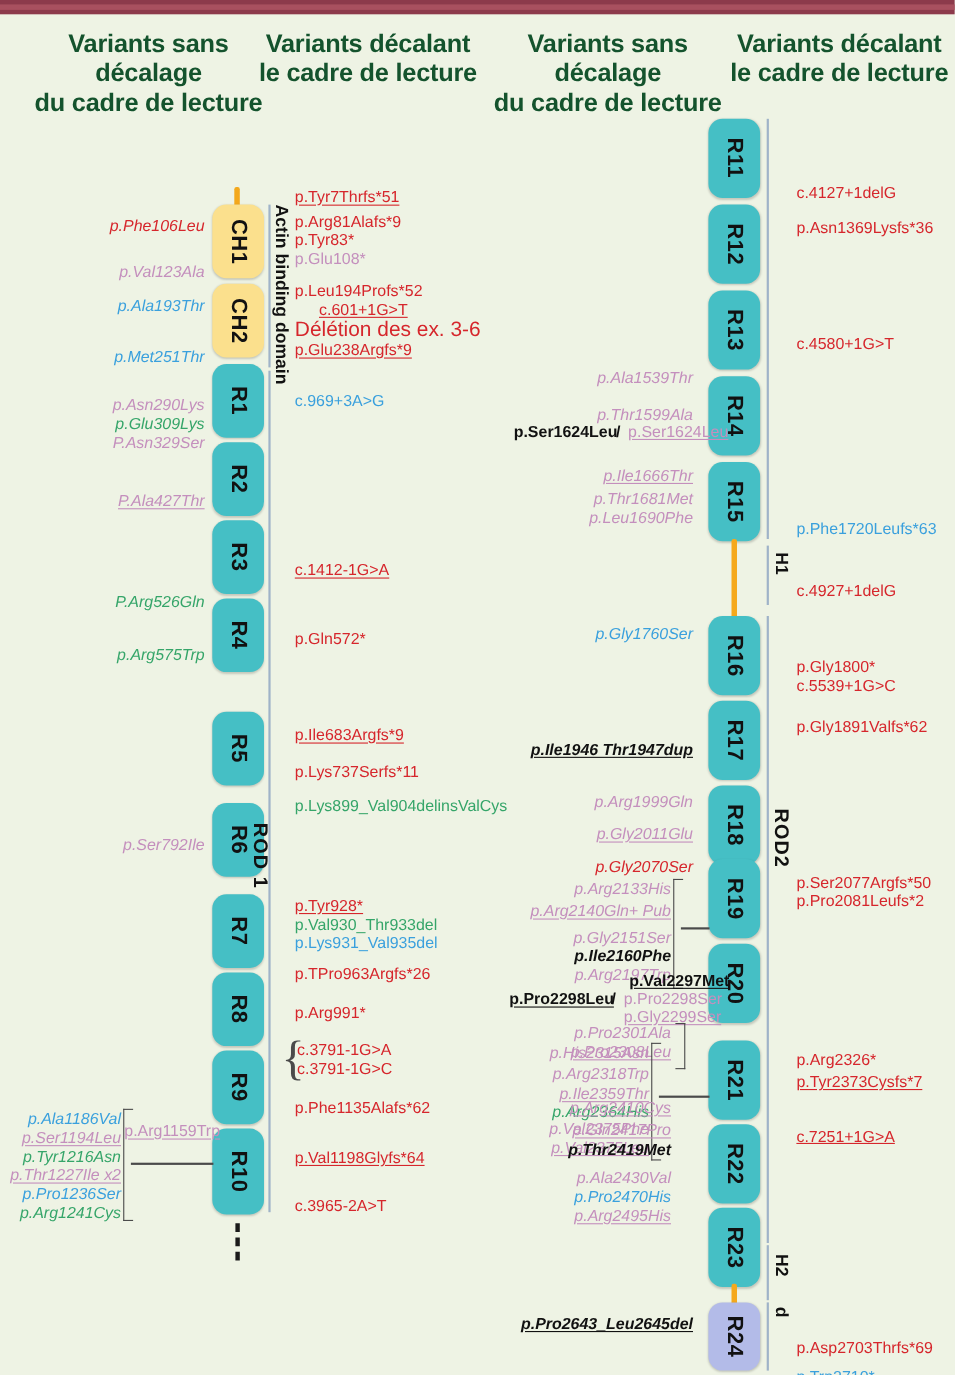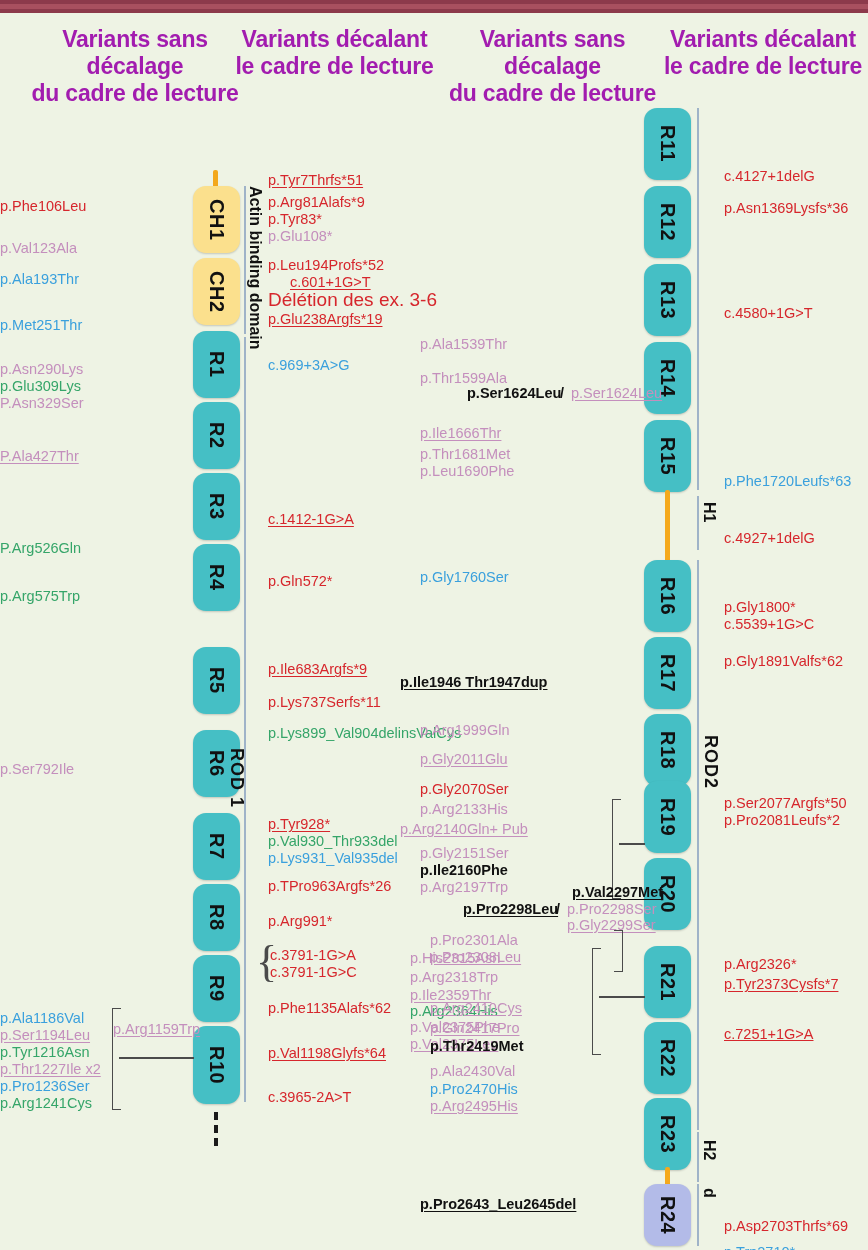--- a/index.html
+++ b/index.html
@@ -13,21 +13,21 @@
   .topbar{position:absolute;left:0;top:0;width:868px;height:13px;background:#8c3a4b;}
   .topbar .inner{position:absolute;left:0;top:4px;width:868px;height:5px;background:#a8505f;}
 
   
   .col-head{
     position:absolute;
     font-weight:bold;
     font-size:23px;
     line-height:1.18;
     text-align:center;
-    color:#a21caf;
+    color:#14532d;
     letter-spacing:-0.2px;
   }
   #head-l1{left:10px;top:26px;width:250px;}
   #head-l2{left:232px;top:26px;width:205px;}
   #head-r1{left:440px;top:26px;width:225px;}
   #head-r2{left:663px;top:26px;width:200px;}
   .dom{
     position:absolute;
     width:47px;
     border-radius:13px;
@@ -60,21 +60,21 @@
   .rail-lbl.big{font-size:18px;letter-spacing:1px;}
 
   
   .v{position:absolute;font-size:14.5px;line-height:17.5px;white-space:nowrap;}
   .v.r  {color:#d6262c;}                 
   .v.p  {color:#c48fbd;}                 
   .v.b  {color:#3aa0dd;}                 
   .v.g  {color:#35a569;}                 
   .v.k  {color:#111;font-weight:600;}    
   .u{text-decoration:underline;text-underline-offset:2px;}
-  .right{}
+  .right{text-align:right;font-style:italic;}
 
   
   .brk{position:absolute;border:1.6px solid #4a4a4a;}
   .brk.sq{border-right:none;}
   .hline{position:absolute;height:1.6px;background:#4a4a4a;}
   .curly{position:absolute;font-size:44px;color:#4a4a4a;font-family:"Liberation Serif",serif;line-height:1;}
 </style>
 </head>
 <body>
 
@@ -169,21 +169,21 @@
 <div class="brk sq" style="left:112px;top:1008px;width:8px;height:100px;"></div>
 <div class="hline" style="left:119px;top:1057px;width:75px;"></div>
 
 <div class="v r u" style="left:268px;top:172px;">p.Tyr7Thrfs*51</div>
 <div class="v r" style="left:268px;top:194px;">p.Arg81Alafs*9</div>
 <div class="v r" style="left:268px;top:211px;">p.Tyr83*</div>
 <div class="v p" style="left:268px;top:228px;">p.Glu108*</div>
 <div class="v r" style="left:268px;top:257px;">p.Leu194Profs*52</div>
 <div class="v r u" style="left:268px;top:274px;margin-left:22px;">c.601+1G&gt;T</div>
 <div class="v r" style="left:268px;top:291px;font-size:19px;">Délétion des ex. 3-6</div>
-<div class="v r u" style="left:268px;top:311px;">p.Glu238Argfs*19</div>
+<div class="v r u" style="left:268px;top:311px;">p.Glu238Argfs*9</div>
 <div class="v b" style="left:268px;top:357px;">c.969+3A&gt;G</div>
 <div class="v r u" style="left:268px;top:511px;">c.1412-1G&gt;A</div>
 <div class="v r" style="left:268px;top:573px;">p.Gln572*</div>
 <div class="v r u" style="left:268px;top:661px;">p.Ile683Argfs*9</div>
 <div class="v r" style="left:268px;top:694px;">p.Lys737Serfs*11</div>
 <div class="v g" style="left:268px;top:725px;">p.Lys899_Val904delinsValCys</div>
 <div class="v r u" style="left:268px;top:816px;">p.Tyr928*</div>
 <div class="v g" style="left:268px;top:833px;">p.Val930_Thr933del</div>
 <div class="v b" style="left:268px;top:850px;">p.Lys931_Val935del</div>
 <div class="v r" style="left:268px;top:878px;">p.TPro963Argfs*26</div>

